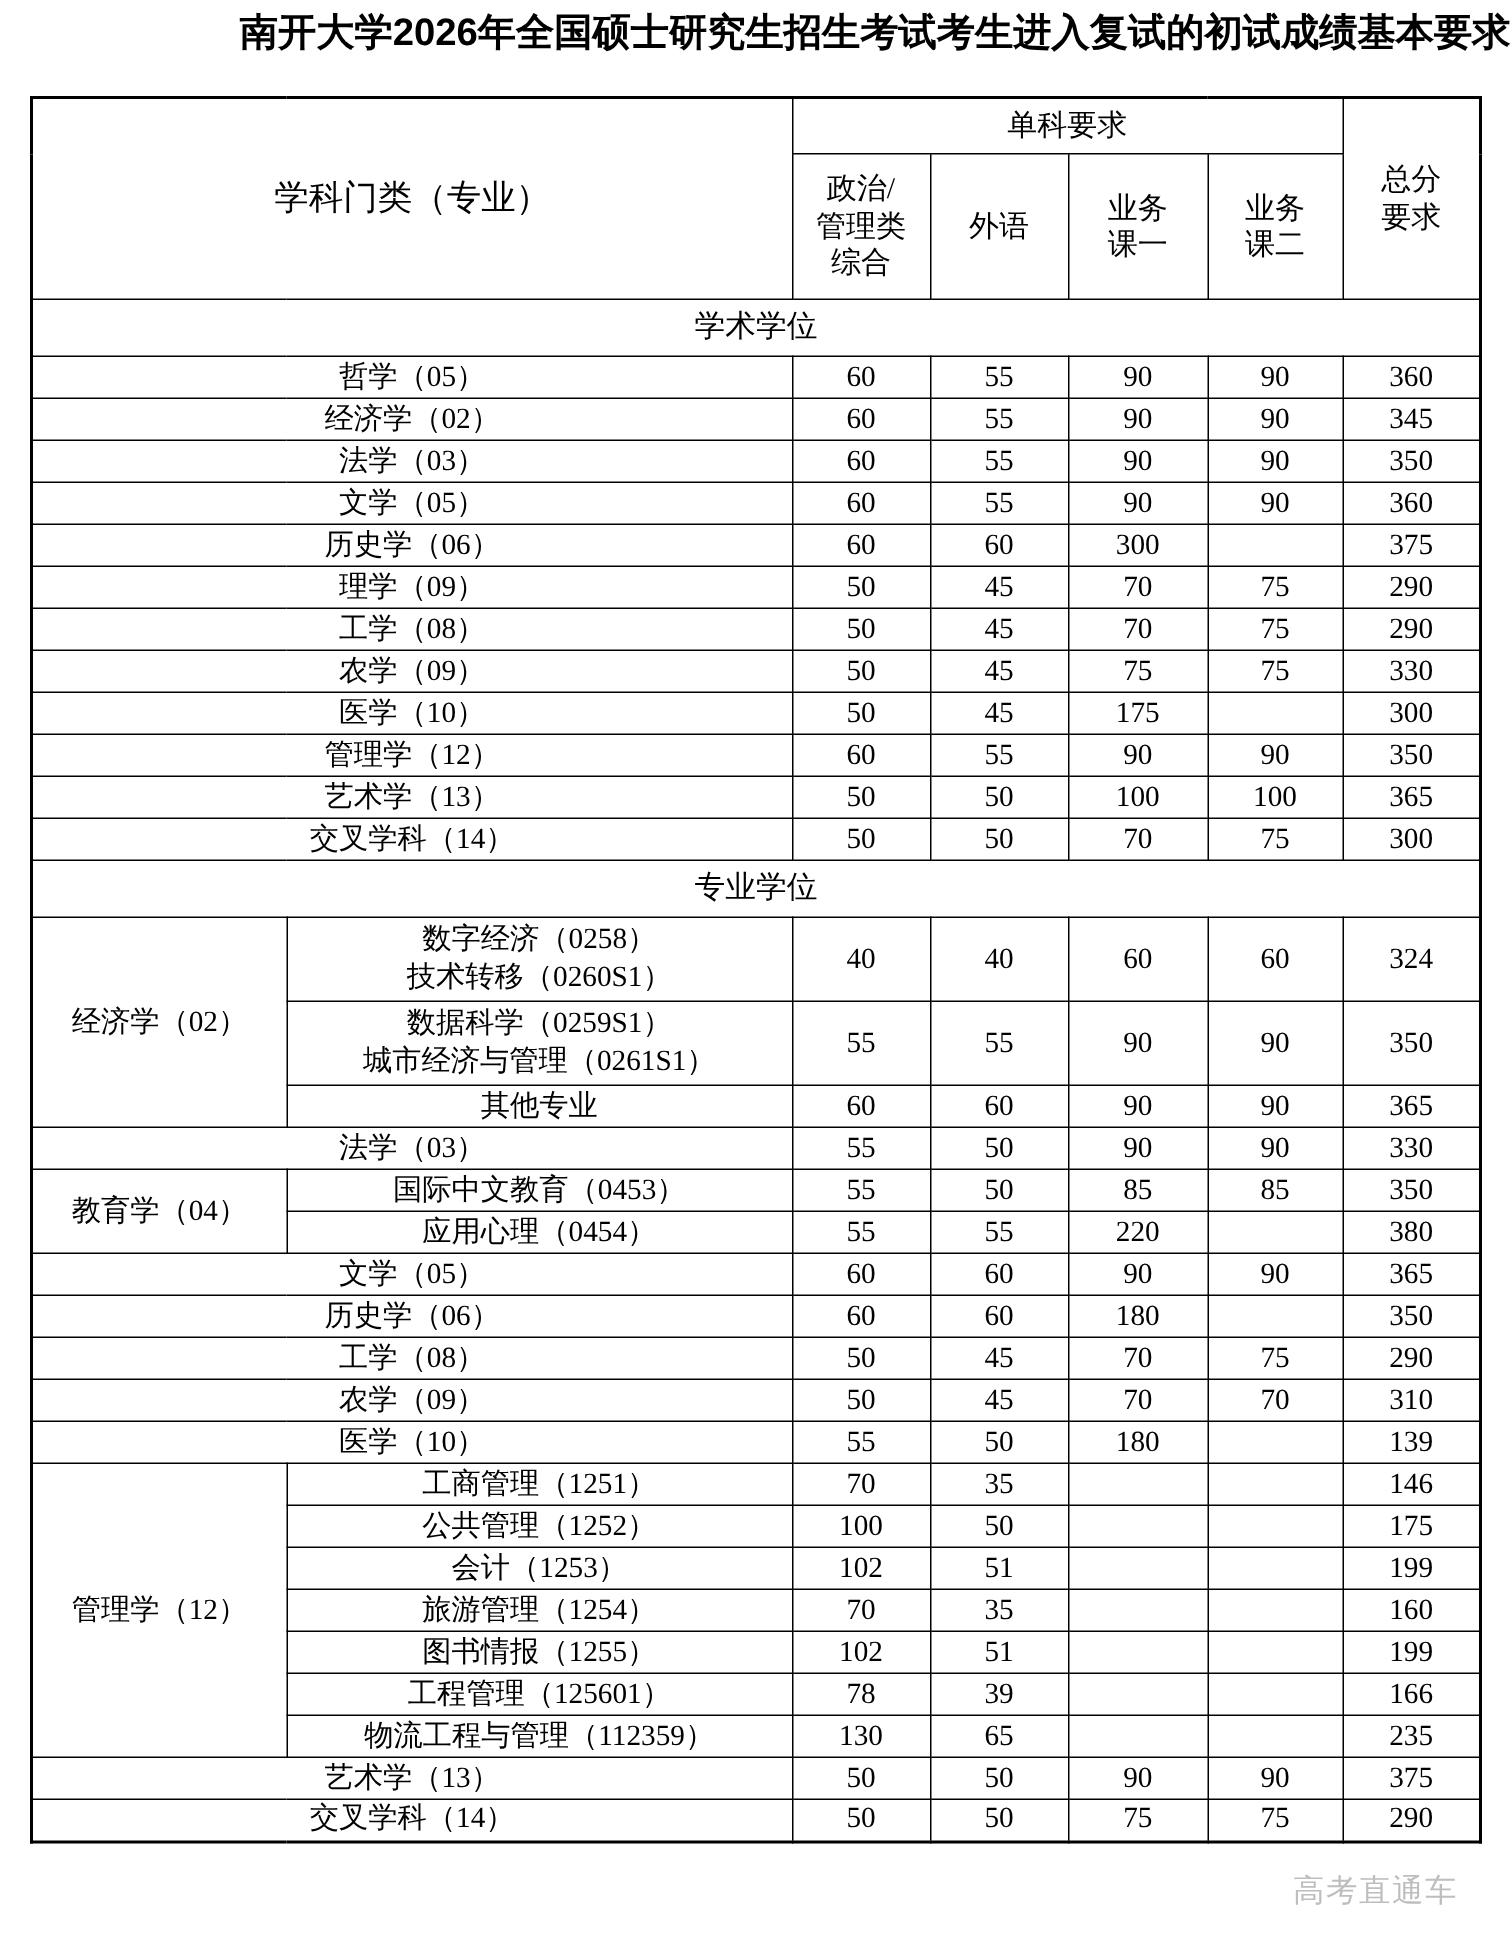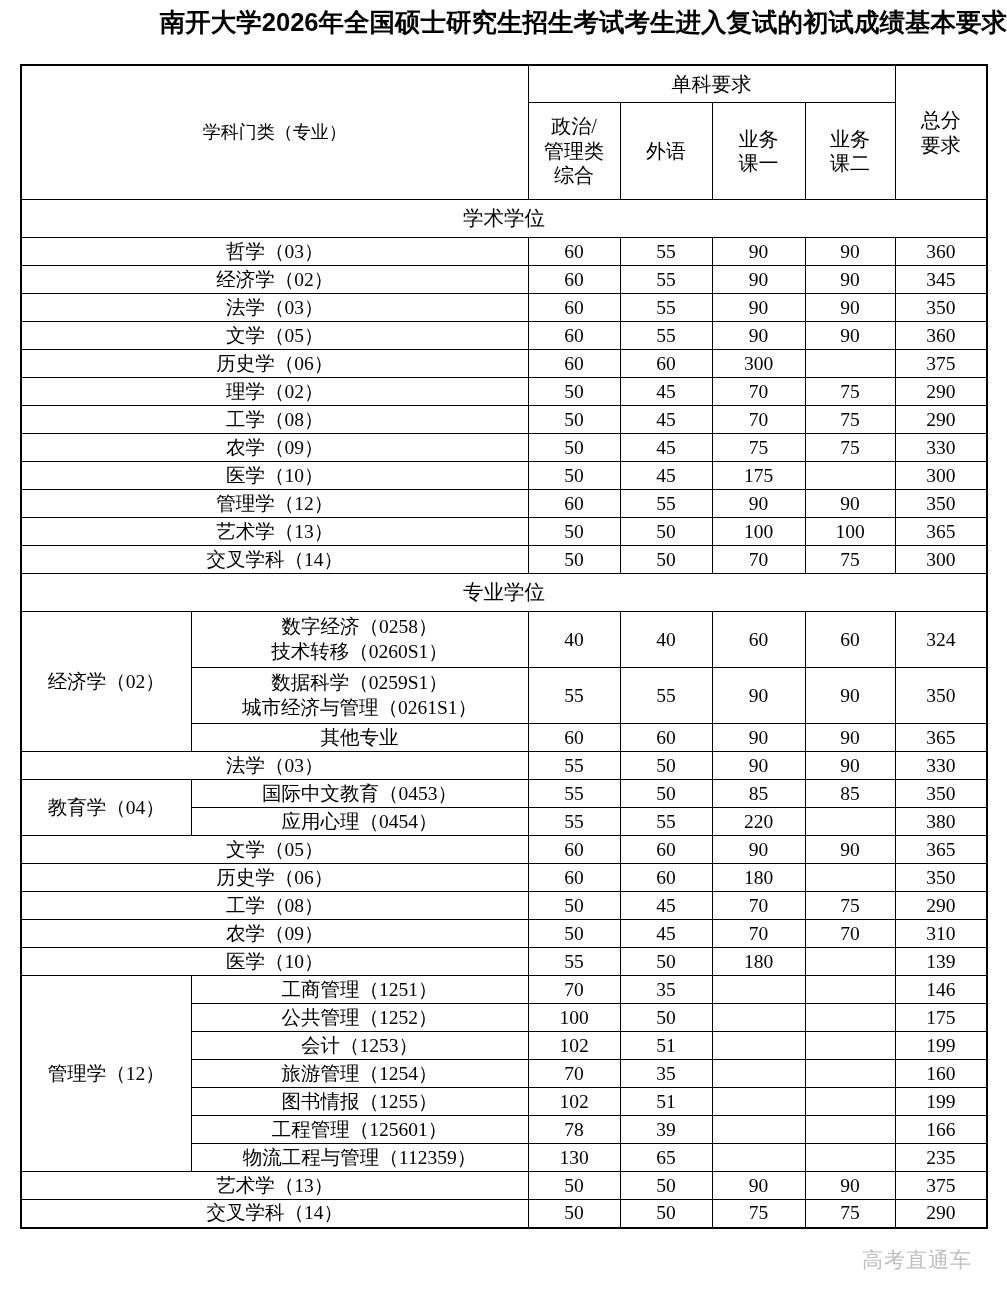--- a/index.html
+++ b/index.html
@@ -56,21 +56,21 @@
     vertical-align: middle;
     font-size: 19.5px;
     font-weight: normal;
     line-height: 1.22;
   }
 
   
   table { border: 2.6px solid #000; }
 
   .hdr-main {
-    font-size: 18px;
+    font-size: 23px;
     height: 132px;
   }
   .hdr-group {
     font-size: 20px;
     height: 36px;
   }
   .hdr-sub {
     font-size: 20px;
     height: 96px;
   }
@@ -145,21 +145,21 @@
           <div>业务</div>
           <div>课二</div>
         </td>
       </tr>
     </thead>
     <tbody id="table-body">
         <tr class="section-row">
           <td colspan="7">学术学位</td>
         </tr>
         <tr class="r">
-          <td colspan="2" class="cat-cell">哲学（03）</td>
+          <td colspan="2" class="cat-cell">哲学（05）</td>
           <td class="r-num">60</td>
           <td class="r-num">55</td>
           <td class="r-num">90</td>
           <td class="r-num">90</td>
           <td class="r-num">360</td>
         </tr>
         <tr class="r">
           <td colspan="2" class="cat-cell">经济学（02）</td>
           <td class="r-num">60</td>
           <td class="r-num">55</td>
@@ -185,21 +185,21 @@
         </tr>
         <tr class="r">
           <td colspan="2" class="cat-cell">历史学（06）</td>
           <td class="r-num">60</td>
           <td class="r-num">60</td>
           <td class="r-num">300</td>
           <td class="r-num"></td>
           <td class="r-num">375</td>
         </tr>
         <tr class="r">
-          <td colspan="2" class="cat-cell">理学（02）</td>
+          <td colspan="2" class="cat-cell">理学（09）</td>
           <td class="r-num">50</td>
           <td class="r-num">45</td>
           <td class="r-num">70</td>
           <td class="r-num">75</td>
           <td class="r-num">290</td>
         </tr>
         <tr class="r">
           <td colspan="2" class="cat-cell">工学（08）</td>
           <td class="r-num">50</td>
           <td class="r-num">45</td>

